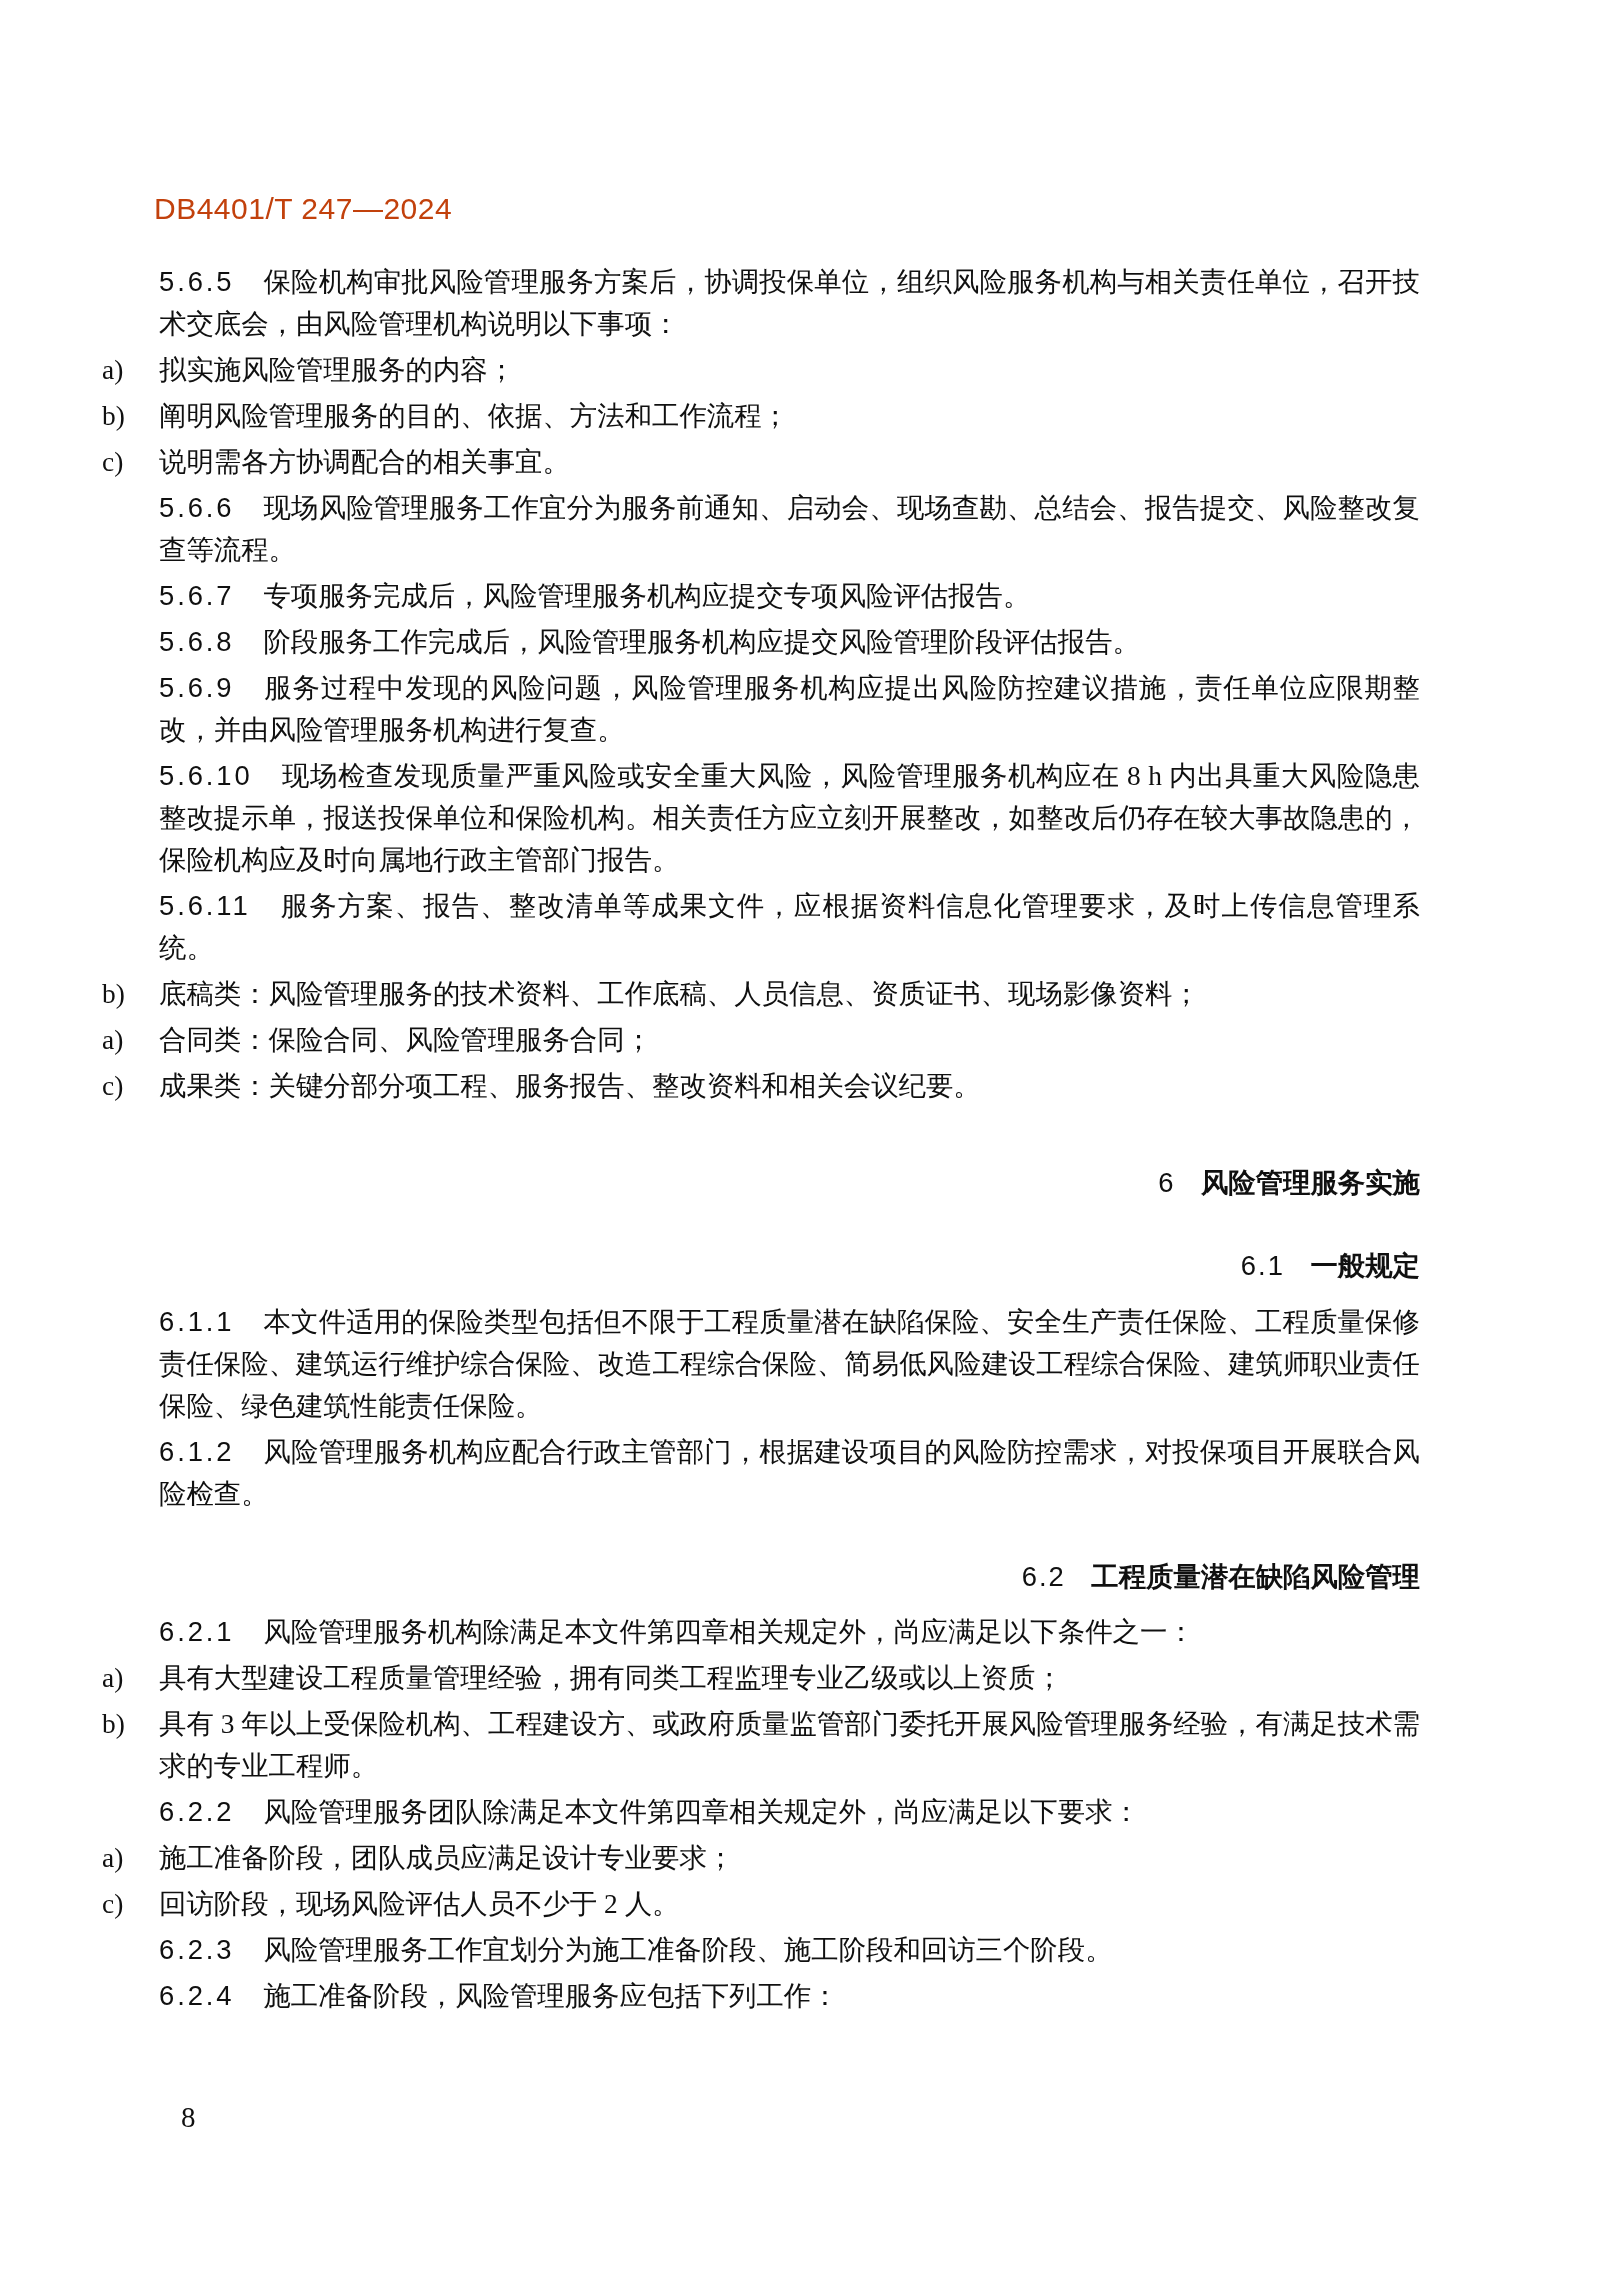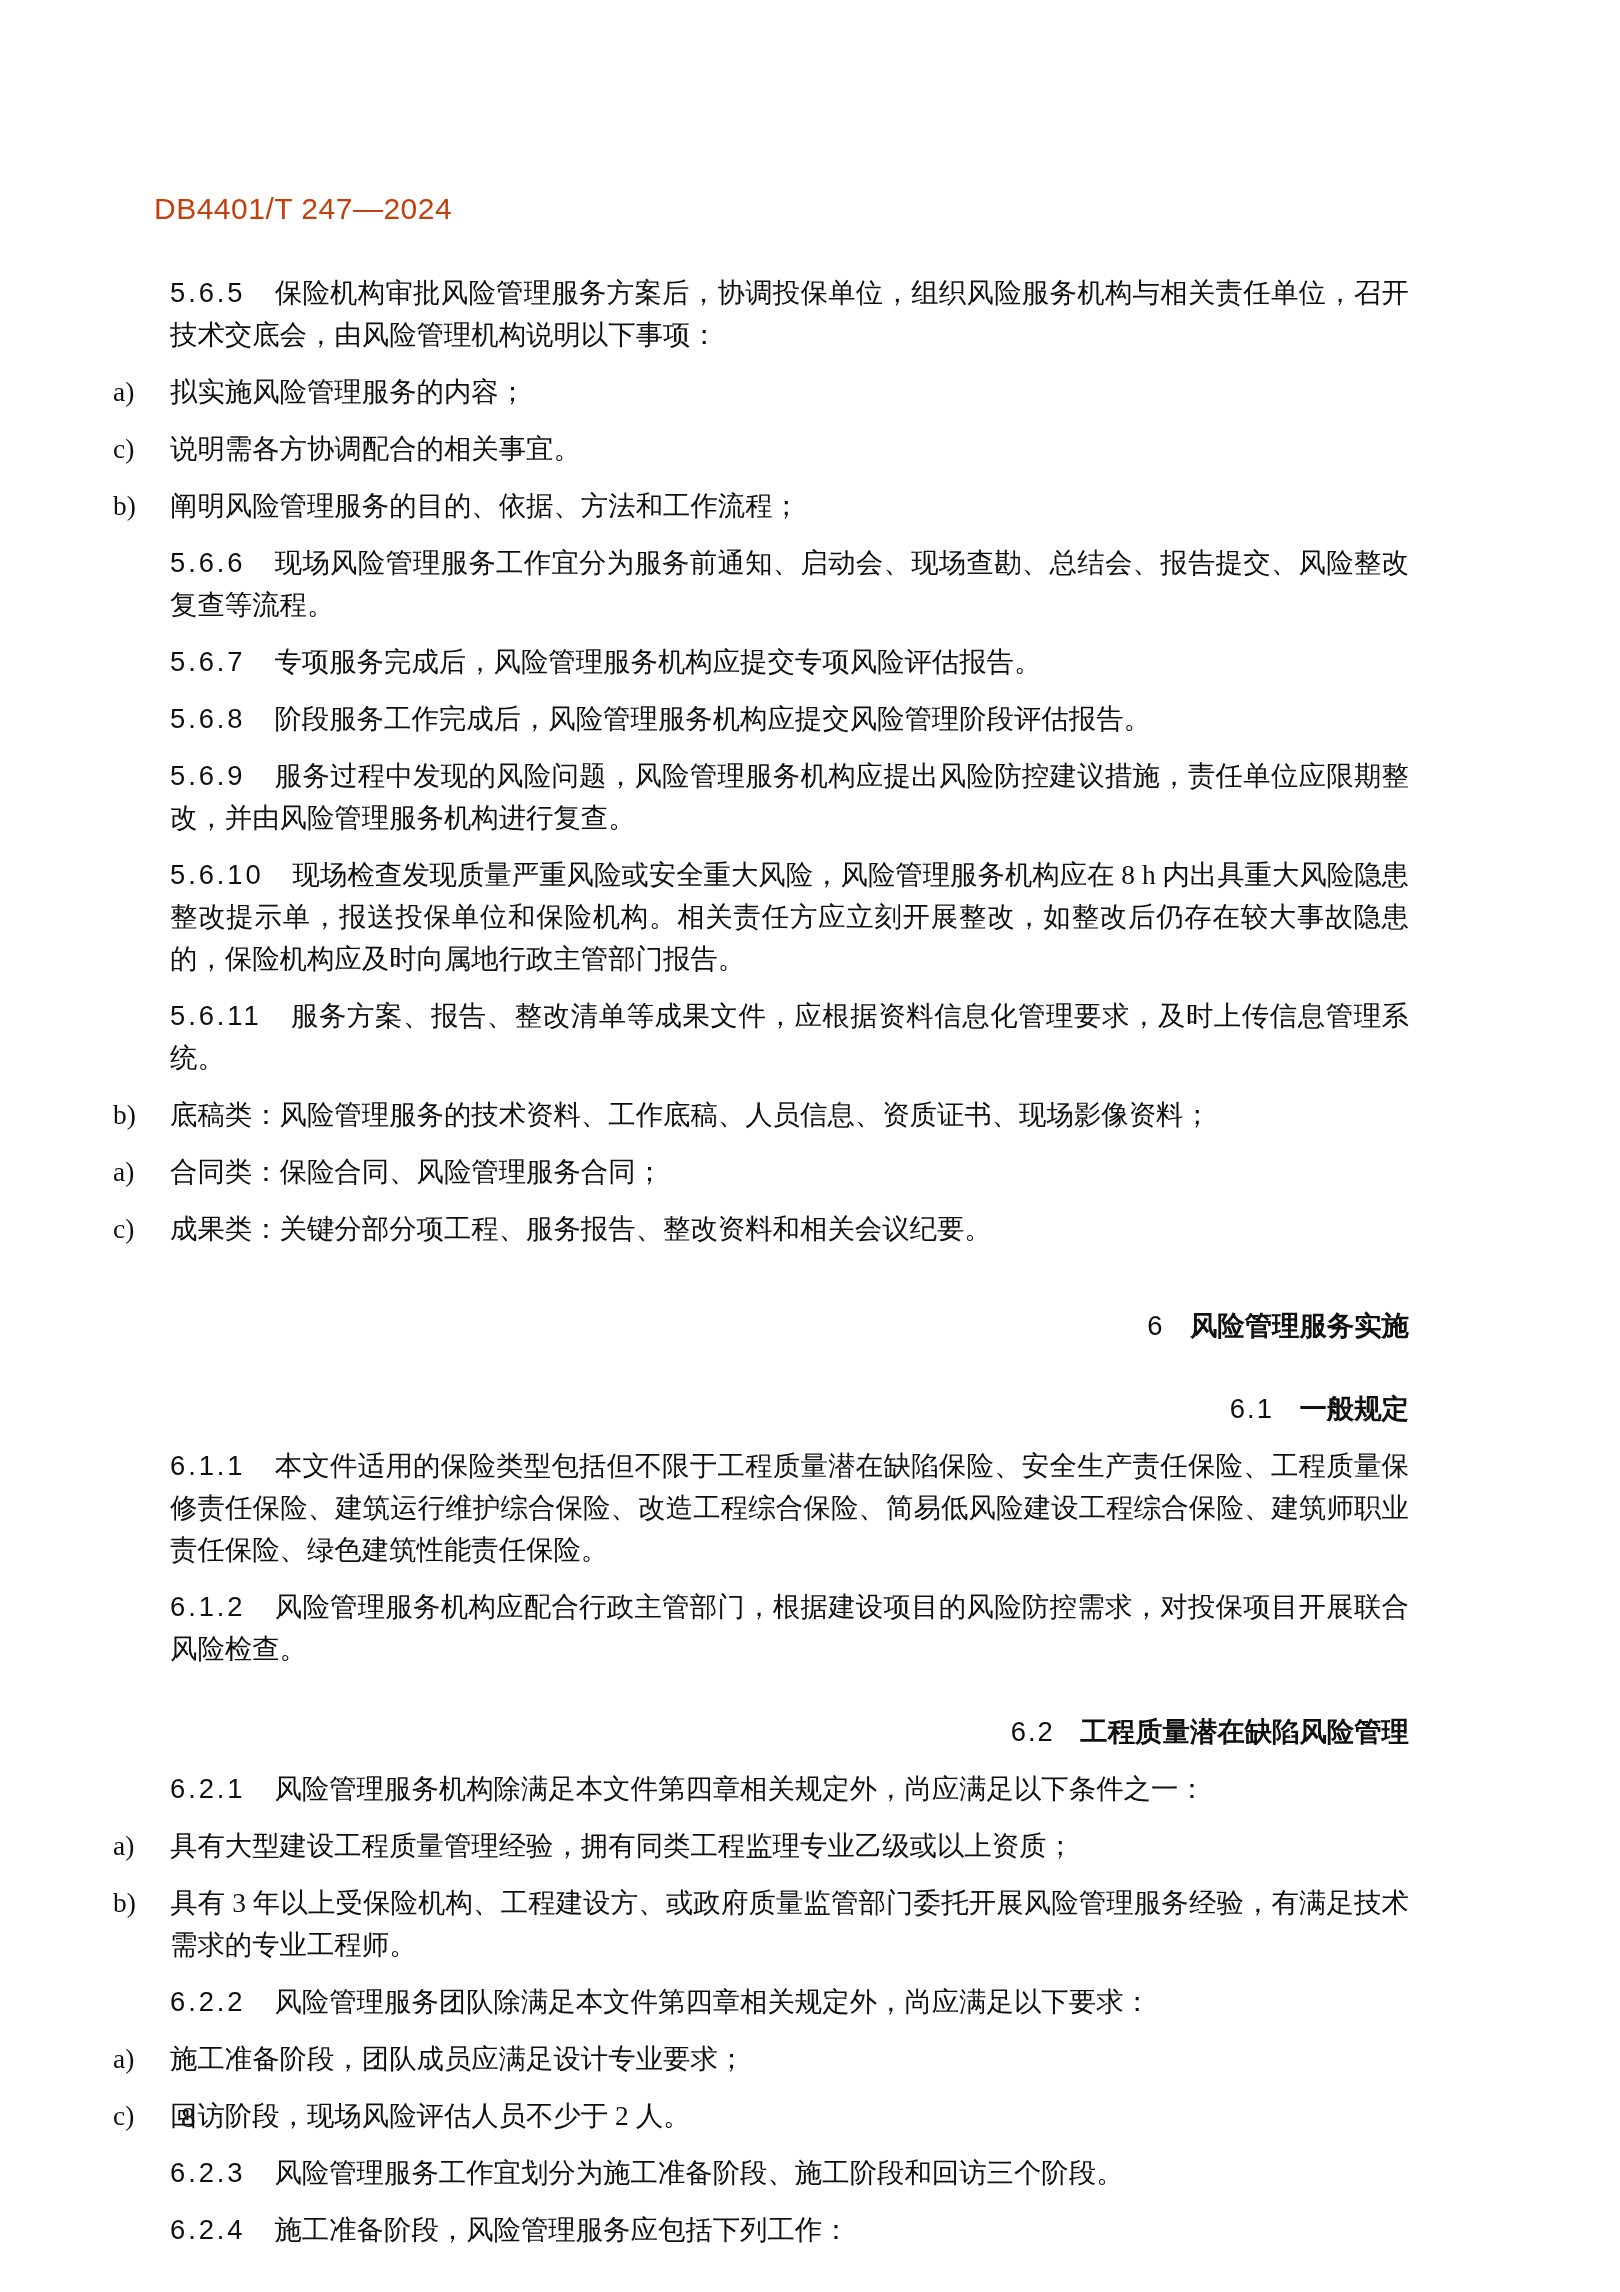--- a/index.html
+++ b/index.html
@@ -21,21 +21,21 @@
     color: #c2410c;
   }
   .content {
     position: absolute;
     left: 155px; top: 257px;
     width: 1269px;
     font-size: 27.4px;
     line-height: 42px;
     text-align: justify;
   }
-  .content p { margin: 15px; padding: 0; }
+  .content p { margin: 4px; padding: 0; }
   .num {
     font-family: "Liberation Sans", "DejaVu Sans", sans-serif;
     letter-spacing: 2.9px;
     margin-right: 29px;
     white-space: nowrap;
   }
   .item { padding-left: 113px; }
   .item .label {
     display: inline-block;
     width: 57px;
@@ -60,22 +60,22 @@
 <body>
 
 <div class="page">
 
   <div class="page-header">DB4401/T 247—2024</div>
 
   <div class="content">
 
     <p class="clause"><span class="num">5.6.5</span><span class="txt">保险机构审批风险管理服务方案后，协调投保单位，组织风险服务机构与相关责任单位，召开技术交底会，由风险管理机构说明以下事项：</span></p>
     <p class="item"><span class="label">a)</span><span class="txt">拟实施风险管理服务的内容；</span></p>
+    <p class="item"><span class="label">b)</span><span class="txt">阐明风险管理服务的目的、依据、方法和工作流程；</span></p>
     <p class="item"><span class="label">c)</span><span class="txt">说明需各方协调配合的相关事宜。</span></p>
-    <p class="item"><span class="label">b)</span><span class="txt">阐明风险管理服务的目的、依据、方法和工作流程；</span></p>
 
     <p class="clause"><span class="num">5.6.6</span><span class="txt">现场风险管理服务工作宜分为服务前通知、启动会、现场查勘、总结会、报告提交、风险整改复查等流程。</span></p>
     <p class="clause"><span class="num">5.6.7</span><span class="txt">专项服务完成后，风险管理服务机构应提交专项风险评估报告。</span></p>
     <p class="clause"><span class="num">5.6.8</span><span class="txt">阶段服务工作完成后，风险管理服务机构应提交风险管理阶段评估报告。</span></p>
     <p class="clause"><span class="num">5.6.9</span><span class="txt">服务过程中发现的风险问题，风险管理服务机构应提出风险防控建议措施，责任单位应限期整改，并由风险管理服务机构进行复查。</span></p>
     <p class="clause"><span class="num">5.6.10</span><span class="txt">现场检查发现质量严重风险或安全重大风险，风险管理服务机构应在 8 h 内出具重大风险隐患整改提示单，报送投保单位和保险机构。相关责任方应立刻开展整改，如整改后仍存在较大事故隐患的，保险机构应及时向属地行政主管部门报告。</span></p>
     <p class="clause"><span class="num">5.6.11</span><span class="txt">服务方案、报告、整改清单等成果文件，应根据资料信息化管理要求，及时上传信息管理系统。</span></p>
     <p class="item"><span class="label">b)</span><span class="txt">底稿类：风险管理服务的技术资料、工作底稿、人员信息、资质证书、现场影像资料；</span></p>
     <p class="item"><span class="label">a)</span><span class="txt">合同类：保险合同、风险管理服务合同；</span></p>
     <p class="item"><span class="label">c)</span><span class="txt">成果类：关键分部分项工程、服务报告、整改资料和相关会议纪要。</span></p>

